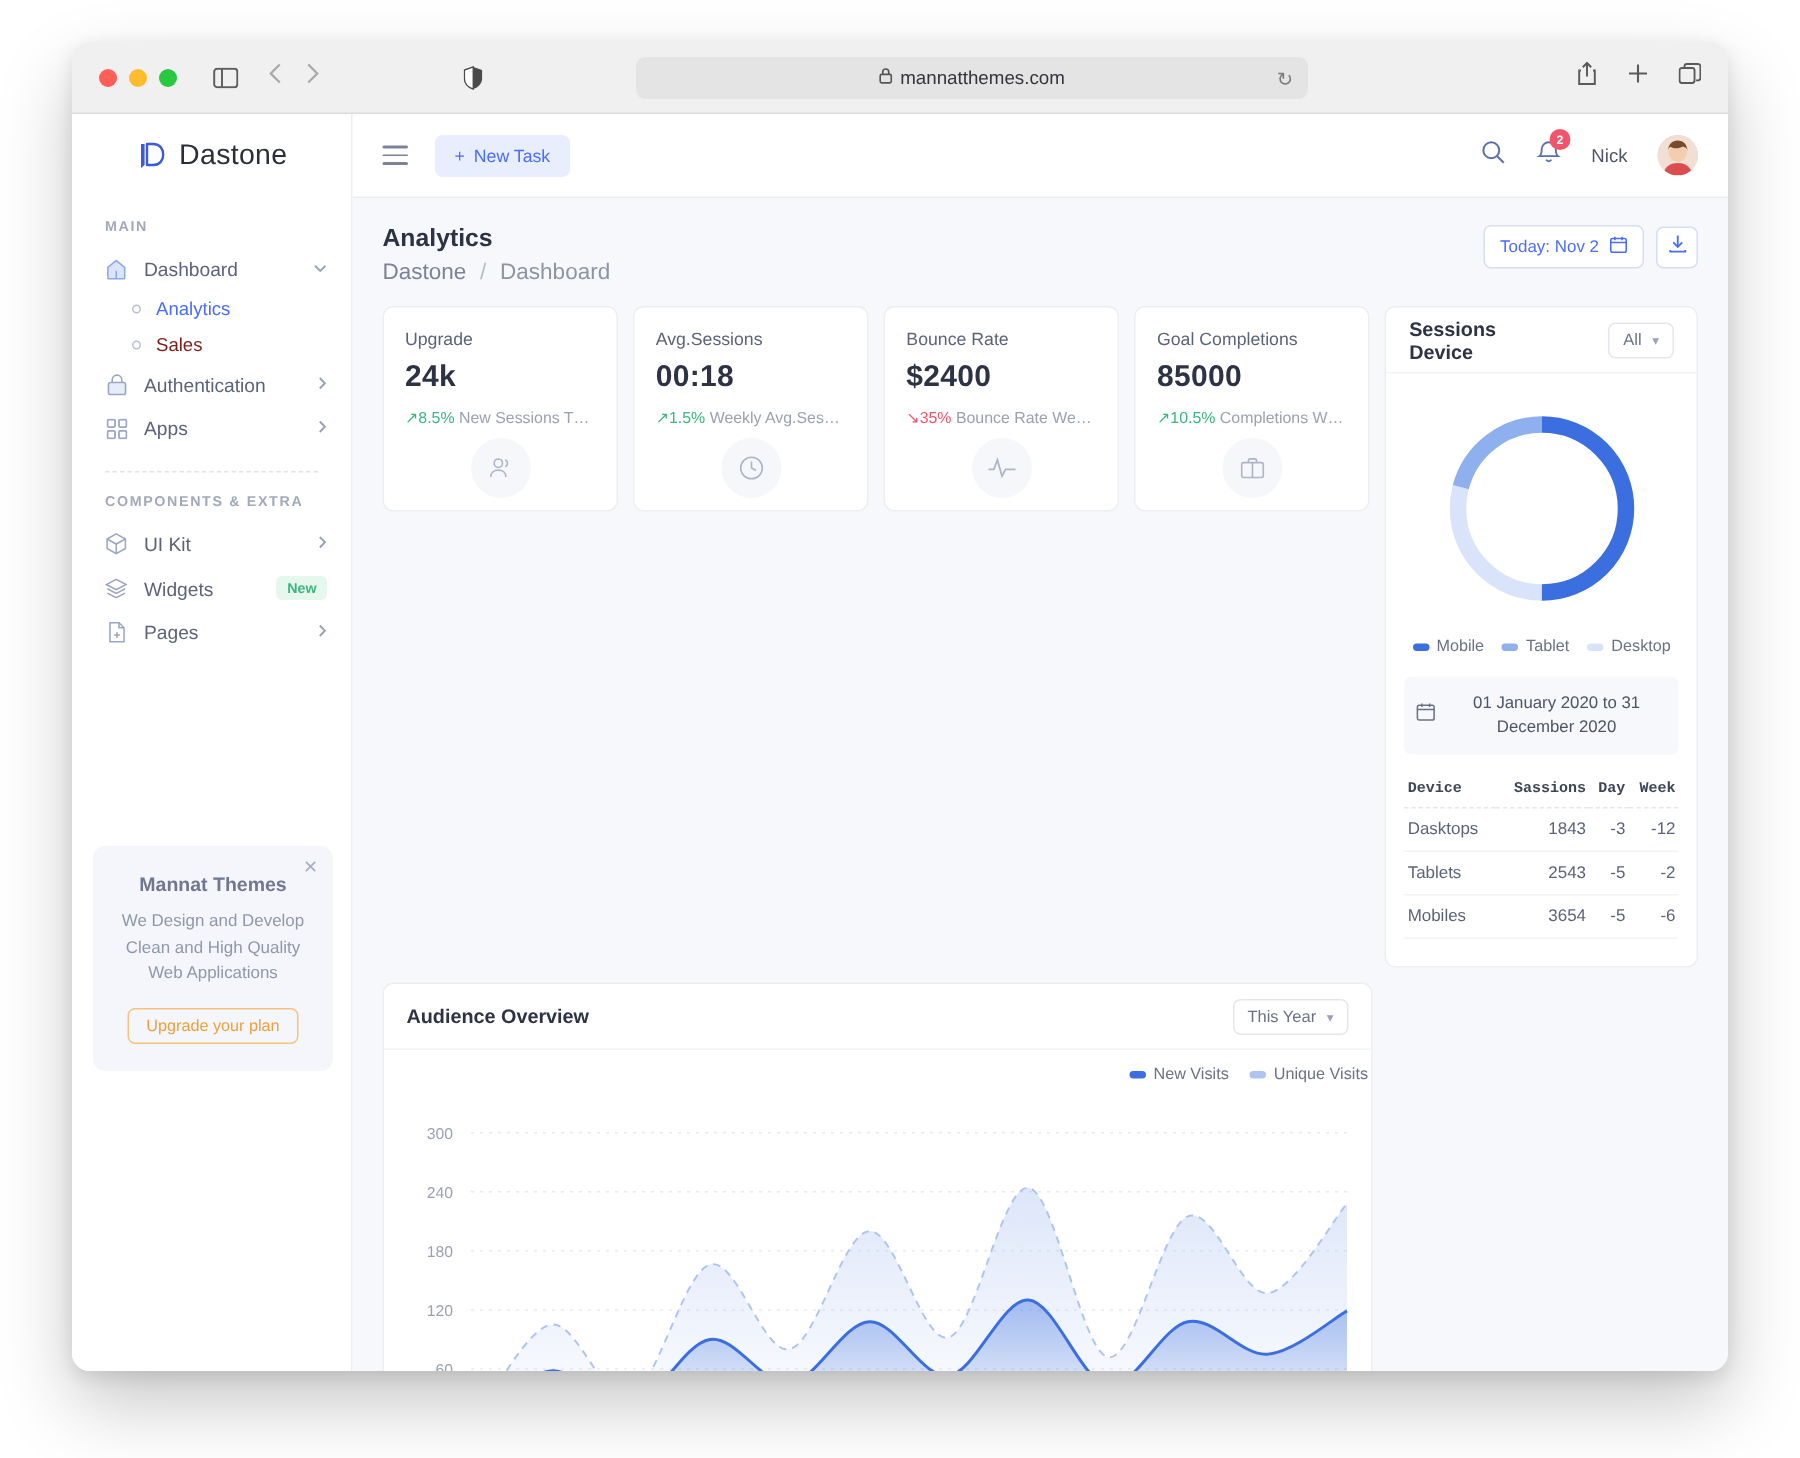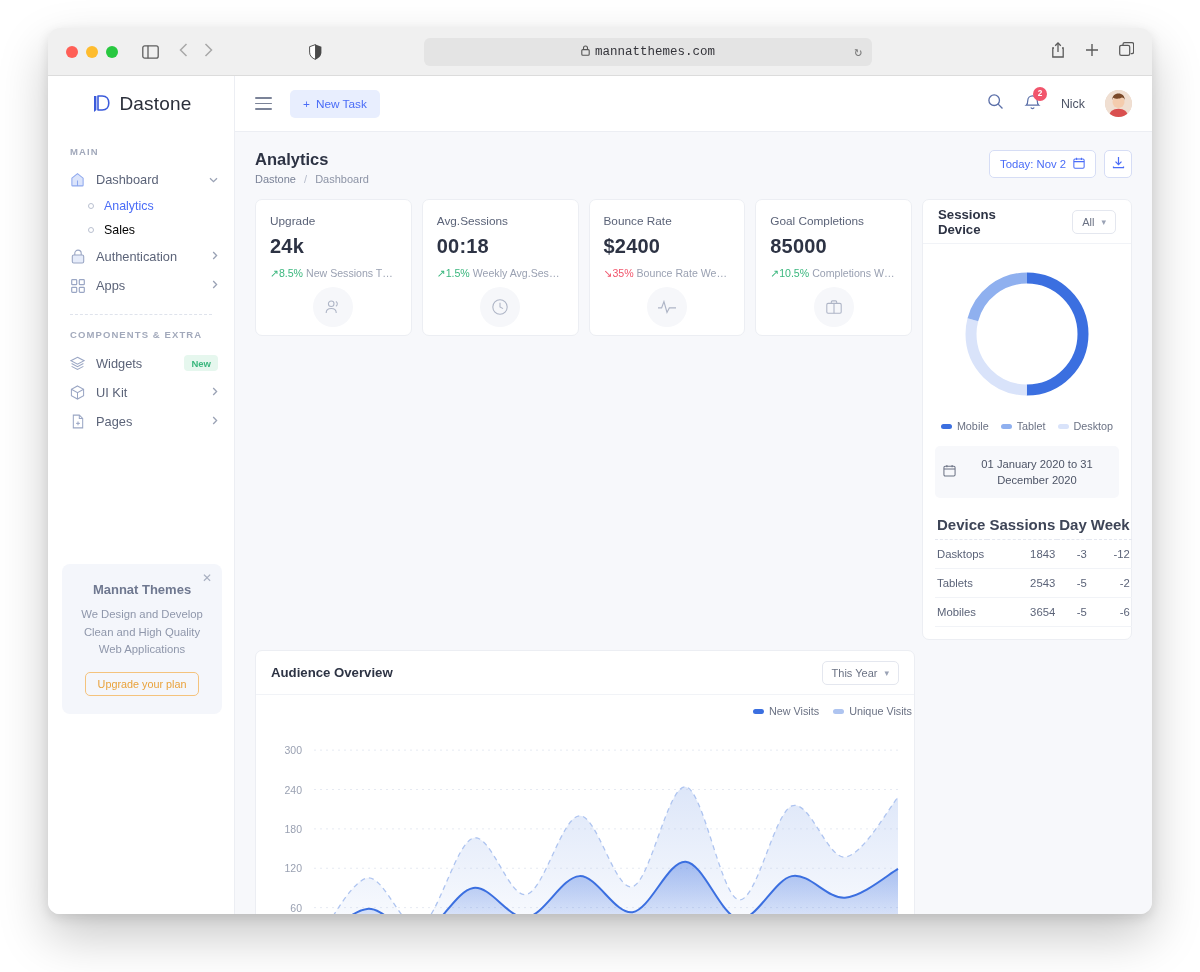--- a/index.html
+++ b/index.html
@@ -36,21 +36,21 @@
   .tb-icon { color: #6a6a6a; display: flex; align-items: center; justify-content: center; }
   .sidebar-toggle { margin-left: 24px; }
   .navarrows { display: flex; gap: 16px; margin-left: 20px; color: #a8a8a8; }
 
   .shield { margin-left: 96px; }
   .urlbar {
     position: absolute; left: 376px; top: 10px;
     width: 448px; height: 28px;
     background: #e4e4e4; border-radius: 6px;
     display: flex; align-items: center; justify-content: center;
-    font-size: 12.5px; color: #34343a; font-family: Liberation Mono, monospace;
+    font-size: 12.5px; color: #34343a;
   }
   .urlbar .lock { margin-right: 5px; font-size: 10px; color: #555; }
   .urlbar .reload { position: absolute; right: 10px; color: #7b7b7b; font-size: 13px; }
   .tb-right { position: absolute; right: 18px; display: flex; gap: 20px; align-items: center; color: #5a5a5a; }
 
   
   .app { position: relative; height: 838px; background: #f7f8fb; display: flex; }
 
   
   .sidebar {
@@ -67,21 +67,21 @@
   .nav-item {
     display: flex; align-items: center; gap: 11px;
     padding: 7px 16px 7px 22px; font-size: 12.8px; color: #5b6378;
     cursor: pointer;
   }
   .nav-item .ic { width: 15px; height: 15px; display: flex; align-items: center; justify-content: center; flex: 0 0 15px; }
   .nav-item .label { flex: 1; }
   .nav-item .chev { color: #9aa2b5; font-size: 10px; }
   .sub-item {
     display: flex; align-items: center; gap: 10px;
-    padding: 5px 16px 5px 40px; font-size: 12.4px; color: #000000; cursor: pointer;
+    padding: 5px 16px 5px 40px; font-size: 12.4px; color: #7f1d1d; cursor: pointer;
   }
   .sub-item .dot { width: 6px; height: 6px; border-radius: 50%;
                    border: 1.2px solid #b9c0d0; box-sizing: border-box; }
   .sub-item.active { color: #4a6cf7; }
   .sub-item.active .dot { border-color: #b9c0d0; }
   .nav-div { margin: 14px 22px 0; border-top: 1px dashed #dfe3ec; }
   .badge-new {
     background: #e6f7ee; color: #3bb77e; font-size: 9.5px;
     padding: 2.5px 7px; border-radius: 4px; font-weight: 600;
   }
@@ -122,21 +122,21 @@
   .user-name { font-size: 12.4px; color: #4d5466; }
   .avatar-sm {
     width: 27px; height: 27px; border-radius: 50%; overflow: hidden;
     background: #e9d4c4; position: relative;
   }
 
   .content { padding: 18px 20px 0; height: 782px; overflow: hidden; position: relative; }
 
   .page-head { display: flex; align-items: flex-start; }
   .page-title { font-size: 16.5px; color: #2d3344; font-weight: 700; }
-  .crumbs { font-size: 11px; color: #7b8398; margin-top: 4px; }
+  .crumbs { font-size: 15px; color: #7b8398; margin-top: 4px; }
   .crumbs .sep { color: #b6bccb; margin: 0 5px; }
   .crumbs .cur { color: #8d94a6; }
   .head-actions { margin-left: auto; display: flex; gap: 8px; align-items: center; }
   .btn-outline {
     border: 1px solid #d6ddf5; color: #4a6cf7; background: #fff;
     border-radius: 5px; font-size: 11.3px; padding: 6px 10px;
     display: flex; align-items: center; gap: 7px; cursor: pointer;
   }
   .btn-ico {
     border: 1px solid #d6ddf5; color: #4a6cf7; background: #fff;
@@ -186,22 +186,22 @@
   .dev-legend { display: flex; flex-wrap: wrap; justify-content: center; gap: 5px 12px; margin-top: 6px; padding: 0 14px; }
   .dev-legend .li { display: flex; align-items: center; gap: 5px; font-size: 10.8px; color: #6b7284; }
   .dev-legend .sw { width: 11px; height: 5px; border-radius: 3px; }
   .daterange {
     margin: 14px 12px 0; background: #f7f8fb; border-radius: 5px;
     padding: 10px 8px; text-align: center; font-size: 11.2px; color: #4d5466;
     display: flex; align-items: center; justify-content: center; gap: 7px; line-height: 1.45;
   }
   .dev-table { margin: 12px 12px 0; width: calc(100% - 24px); border-collapse: collapse; }
   .dev-table th {
-    font-size: 15px; color: #3e4557; font-weight: 700; text-align: right;
-    padding: 6px 2px; border-bottom: 1px dashed #e4e7ef;
+    font-size: 10px; color: #3e4557; font-weight: 700; text-align: right;
+    padding: 6px 2px; border-bottom: 1px dashed #e4e7ef; font-family: Liberation Mono, monospace;
   }
   .dev-table th:first-child, .dev-table td:first-child { text-align: left; }
   .dev-table td {
     font-size: 11.3px; color: #5b6378; text-align: right; padding: 8px 2px;
     border-bottom: 1px solid #f1f3f7;
   }
 </style>
 </head>
 <body>
 
@@ -345,43 +345,43 @@
         </span>
       </div>
 
       <div class="nav-div"></div>
 
       <div class="nav-section">COMPONENTS &amp; EXTRA</div>
 
       <div class="nav-item">
         <span class="ic">
           <svg width="15" height="15" viewBox="0 0 16 16" fill="none" stroke="#9aa6c4" stroke-width="1.1">
-              <path d="M8 1.3 L15 5 L8 8.7 L1 5 Z"></path>
-              <path d="M1.7 8 L8 11.3 L14.3 8"></path>
-              <path d="M1.7 11.1 L8 14.4 L14.3 11.1"></path>
-            </svg>
-        </span>
-        <span class="label">Widgets</span>
-        <span class="badge-new">New</span>
-      </div>
-
-      <div class="nav-item">
-        <span class="ic">
-          <svg width="15" height="15" viewBox="0 0 16 16" fill="none" stroke="#9aa6c4" stroke-width="1.1">
               <path d="M8 1 L14.5 4.6 V11.4 L8 15 L1.5 11.4 V4.6 Z"></path>
               <path d="M1.5 4.6 L8 8.2 L14.5 4.6"></path>
               <line x1="8" y1="8.2" x2="8" y2="15"></line>
             </svg>
         </span>
         <span class="label">UI Kit</span>
         <span class="chev">
           <svg width="6" height="9" viewBox="0 0 6 9" fill="none" stroke="#9aa2b5" stroke-width="1.3">
               <polyline points="1.2,1 4.6,4.5 1.2,8"></polyline>
             </svg>
         </span>
+      </div>
+
+      <div class="nav-item">
+        <span class="ic">
+          <svg width="15" height="15" viewBox="0 0 16 16" fill="none" stroke="#9aa6c4" stroke-width="1.1">
+              <path d="M8 1.3 L15 5 L8 8.7 L1 5 Z"></path>
+              <path d="M1.7 8 L8 11.3 L14.3 8"></path>
+              <path d="M1.7 11.1 L8 14.4 L14.3 11.1"></path>
+            </svg>
+        </span>
+        <span class="label">Widgets</span>
+        <span class="badge-new">New</span>
       </div>
 
       <div class="nav-item">
         <span class="ic">
           <svg width="14" height="15" viewBox="0 0 14 16" fill="none" stroke="#9aa6c4" stroke-width="1.1">
               <path d="M2 1.2 H8.4 L12 4.8 V14.8 H2 Z"></path>
               <path d="M8.4 1.2 V4.8 H12"></path>
               <line x1="7" y1="8" x2="7" y2="12"></line>
               <line x1="5" y1="10" x2="9" y2="10"></line>
             </svg>

